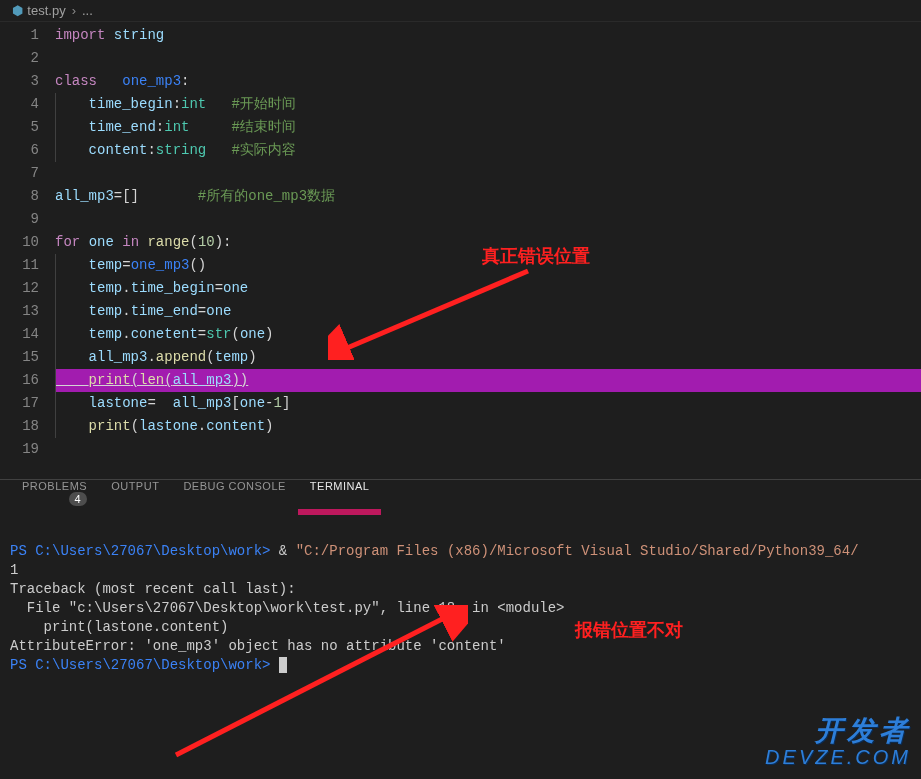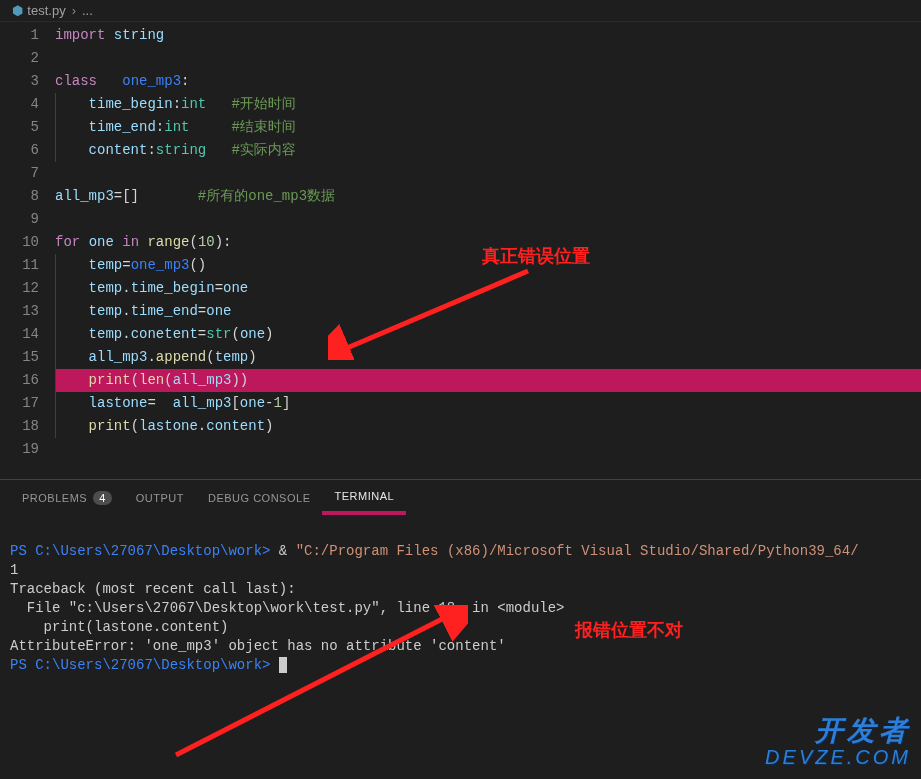--- a/index.html
+++ b/index.html
@@ -51,21 +51,21 @@
   padding-top: 2px;
 }
 .gutter .ln { height: 23px; }
 .code {
   flex: 1;
   line-height: 23px;
   white-space: pre;
   padding-top: 2px;
 }
 .code-line { height: 23px; position: relative; }
-.code-line.current { background: #be185d; }
+.code-line.current { background: #a21caf; text-decoration: underline; }
 .indent-guide {
   position: absolute;
   left: 0;
   top: 0;
   bottom: 0;
   border-left: 1px solid #404040;
 }
 
 
 .kw { color: #c586c0; }
@@ -88,27 +88,28 @@
   align-items: center;
   padding: 0 10px;
   font-family: -apple-system, BlinkMacSystemFont, "Segoe UI", sans-serif;
   font-size: 11px;
 }
 .panel-tab {
   color: #969696;
   padding: 0 12px;
   height: 100%;
   display: flex;
-  align-items: center;
+  align-items: flex-end;
   cursor: pointer;
   letter-spacing: 0.5px;
+  flex-direction: column;
 }
 .panel-tab.active {
   color: #e7e7e7;
-  border-bottom: 4px solid #be185d;
+  border-bottom: 6px solid #be185d;
 }
 .panel-tab .badge {
   background: #4d4d4d;
   color: #fff;
   border-radius: 10px;
   padding: 1px 6px;
   margin-left: 6px;
   font-size: 11px;
 }
 

